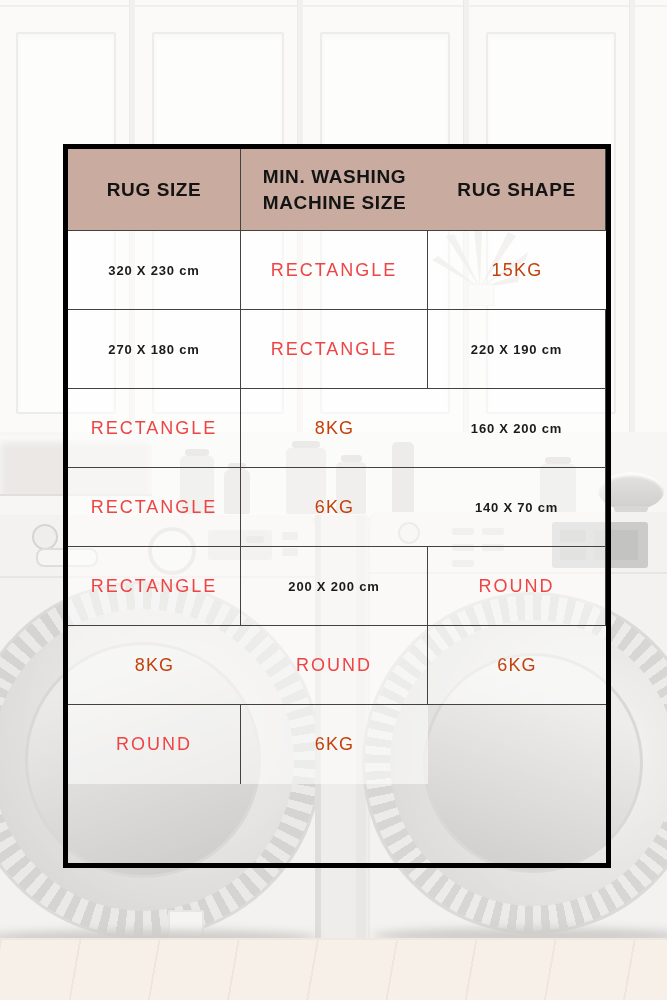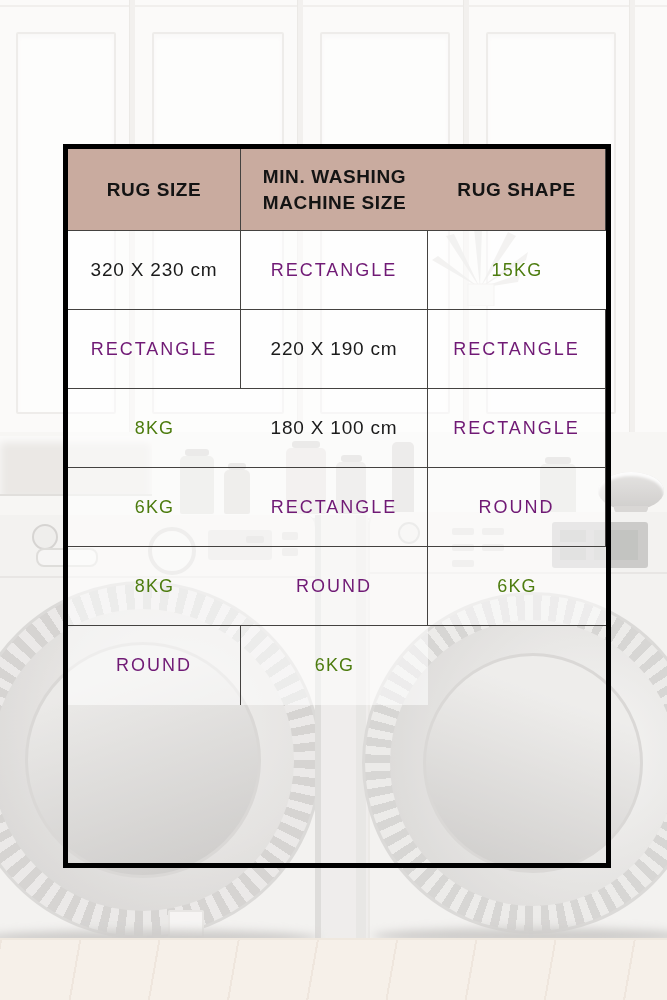--- a/index.html
+++ b/index.html
@@ -58,23 +58,23 @@
     border:5px solid #000000;
   }
   .cell{
     box-sizing:border-box;border-right:1.5px solid #444240;border-bottom:1.5px solid #444240;
     display:flex;align-items:center;justify-content:center;text-align:center;
     padding:0 8px;background:rgba(255,255,255,.55);color:#1b1b1b;
   }
   .cell.last-col{border-right:none;}
   .cell.last-row{border-bottom:none;}
   .cell.head{background:#c9ab9f;font-weight:700;font-size:19px;letter-spacing:.6px;line-height:1.32;color:#141414;}
-  .cell.size{font-weight:400;font-size:19px;letter-spacing:.8px;}
-  .cell.shape{font-weight:400;font-size:18px;letter-spacing:2px;color:#701a75;}
-  .cell.kg{font-weight:400;font-size:18px;letter-spacing:1.2px;color:#4d7c0f;}
+  .cell.size{font-weight:700;font-size:13px;letter-spacing:.8px;}
+  .cell.shape{font-weight:400;font-size:18px;letter-spacing:2px;color:#ef4444;}
+  .cell.kg{font-weight:400;font-size:18px;letter-spacing:1.2px;color:#c2410c;}
 </style>
 </head>
 <body>
 
 <div class="canvas">
 
   <div class="bg">
     <div class="top-rail"></div>
     <div class="stile" style="left:129px"></div>
     <div class="stile" style="left:297px"></div>
@@ -166,32 +166,35 @@
 
   <div class="tbl">
     <div class="cell head">RUG SIZE</div>
     <div class="cell head last-col">MIN. WASHING MACHINE SIZE</div>
     <div class="cell head">RUG SHAPE</div>
 
     <div class="cell size">320 X 230 cm</div>
     <div class="cell shape">RECTANGLE</div>
     <div class="cell kg last-col">15KG</div>
 
+    <div class="cell size">270 X 180 cm</div>
     <div class="cell shape">RECTANGLE</div>
 
     <div class="cell size">220 X 190 cm</div>
     <div class="cell shape">RECTANGLE</div>
     <div class="cell kg last-col">8KG</div>
 
-    <div class="cell size">180 X 100 cm</div>
+    <div class="cell size">160 X 200 cm</div>
     <div class="cell shape">RECTANGLE</div>
     <div class="cell kg last-col">6KG</div>
 
-    <div class="cell shape">RECTANGLE</div>
-
+    <div class="cell size">140 X 70 cm</div>
+    <div class="cell shape">RECTANGLE</div>
+
+    <div class="cell size">200 X 200 cm</div>
     <div class="cell shape">ROUND</div>
     <div class="cell kg last-col">8KG</div>
 
     <div class="cell shape">ROUND</div>
     <div class="cell kg last-col">6KG</div>
 
     <div class="cell shape last-row">ROUND</div>
     <div class="cell kg last-col last-row">6KG</div>
   </div>
 

